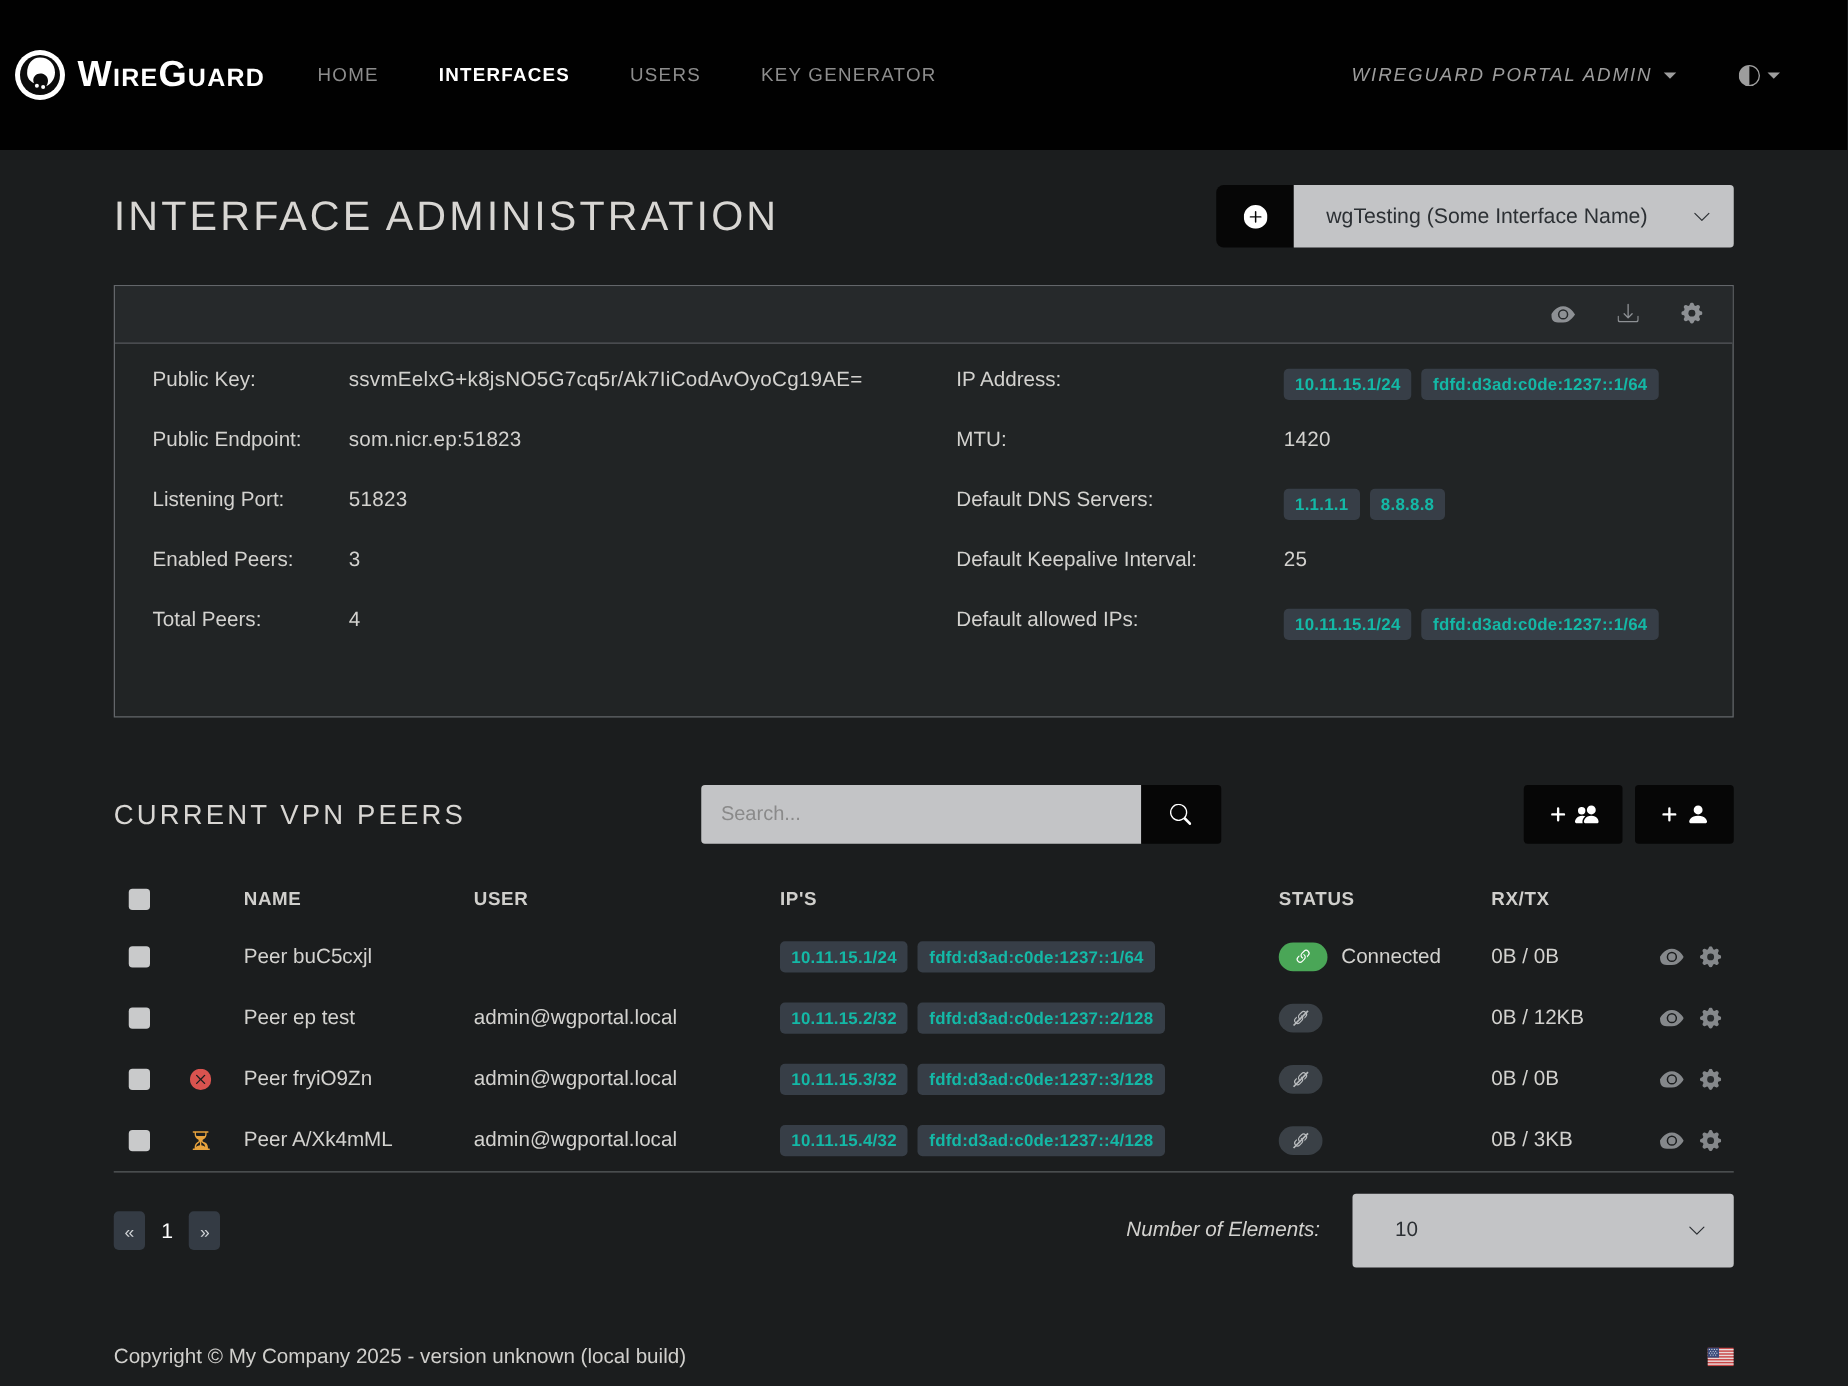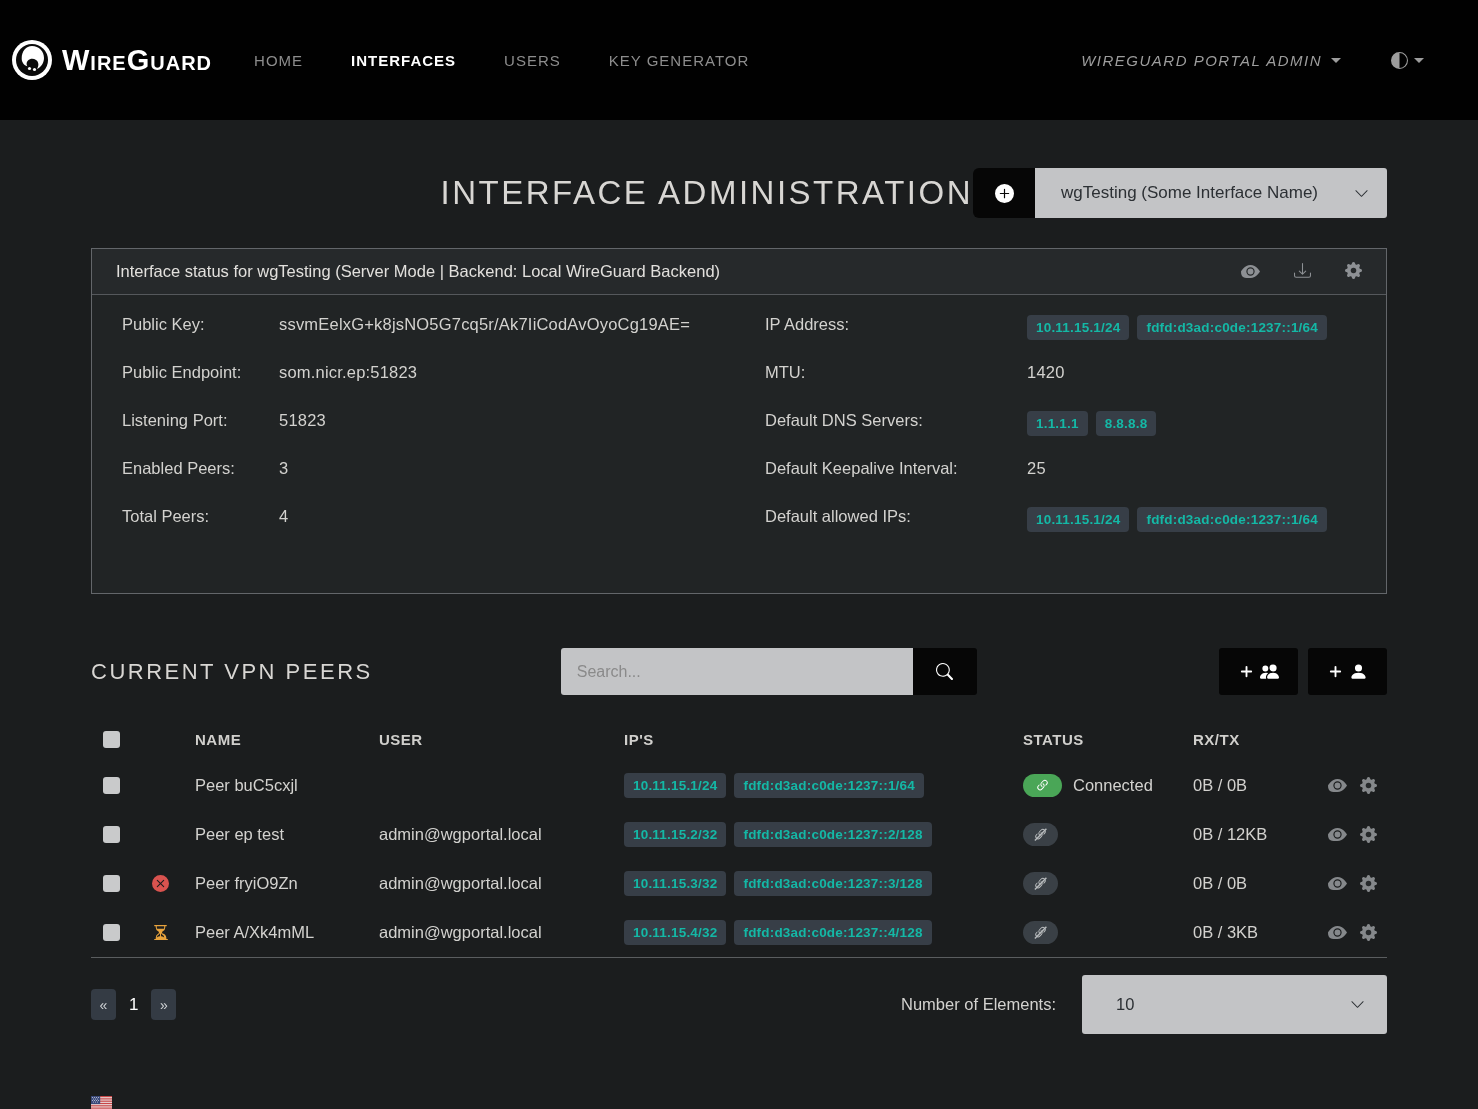--- a/index.html
+++ b/index.html
@@ -20,21 +20,21 @@
   .nav-link { font-size:15px; letter-spacing:1px; color:#8d8d8d; text-decoration:none; cursor:pointer; }
   .nav-link.active { color:#ffffff; font-weight:600; }
   .nav-right { margin-left:auto; display:flex; align-items:center; gap:50px;font-style:italic; }
   .user-menu { display:flex; align-items:center; gap:9px; color:#9d9d9d; font-size:15px; letter-spacing:1.5px; cursor:pointer; }
   .theme-toggle { display:flex; align-items:center; gap:6px; color:#9d9d9d; cursor:pointer; }
   .caret { width:0; height:0; border-left:5px solid transparent; border-right:5px solid transparent; border-top:5px solid currentColor; }
 
   
   .container { width:1296px; margin:0 auto; }
 
-  .page-header { display:flex; justify-content:flex-end; align-items:center; margin-top:48px; }
+  .page-header { display:flex; justify-content:space-between; align-items:center; margin-top:28px; }
   h1.page-title { font-size:33px; font-weight:500; letter-spacing:2.5px; color:#d8d6d3; }
   .iface-picker { display:flex; }
   .btn-add-iface { width:62px; height:50px; background:#060606; border:none; border-radius:6px 0 0 6px;
     display:flex; align-items:center; justify-content:center; color:#fff; cursor:pointer; }
   .iface-select { width:352px; height:50px; background:#c3c4c6; color:#2c3034; border-radius:0 3px 3px 0;
     display:flex; align-items:center; justify-content:space-between; padding:0 18px 0 26px; font-size:17px; cursor:pointer; }
 
   
   .card { margin-top:30px; border:1px solid #63666a; background:#212425; }
   .card-header { padding:13px 24px; background:#26292b; border-bottom:1px solid #55585c;
@@ -83,21 +83,21 @@
   .icon.expired { color:#d9534f; }
   .icon.pending { color:#e8a33d; }
 
   
   .bottom-row { display:flex; align-items:center; margin-top:17px; }
   .pagination { display:flex; align-items:center; gap:13px; }
   .page-btn { width:25px; height:31px; background:#343b44; color:#d0d3d6; border:none; border-radius:4px;
     font-size:14px; display:flex; align-items:center; justify-content:center; cursor:pointer; }
   .page-current { color:#ffffff; font-size:17px; }
   .page-size { margin-left:auto; display:flex; align-items:center; }
-  .page-size .ps-label { font-size:16.5px; color:#d3d2cf; margin-right:26px; }
+  .page-size .ps-label { font-size:16.5px; color:#d3d2cf; margin-right:26px;font-style:italic; }
   .ps-select { width:305px; height:59px; background:#c3c4c6; color:#2c3034; border-radius:3px;
     display:flex; align-items:center; justify-content:space-between; padding:0 22px 0 34px; font-size:16.5px; cursor:pointer; }
 
   
   .footer { margin-top:62px; padding-bottom:16px; }
   .footer .container { display:flex; align-items:center; justify-content:space-between; }
   .copyright { font-size:16.5px; color:#d0cfcc; }
   .flag { cursor:pointer; }
 </style>
 </head>
@@ -156,21 +156,20 @@
             <svg width="15" height="15" viewBox="0 0 16 16" fill="currentColor">
               <path d="M1.646 4.646a.5.5 0 0 1 .708 0L8 10.293l5.646-5.647a.5.5 0 0 1 .708.708l-6 6a.5.5 0 0 1-.708 0l-6-6a.5.5 0 0 1 0-.708z"></path>
             </svg>
           </span>
       </div>
     </div>
   </div>
 
   <div class="card">
     <div class="card-header">
-      <span>Interface status for wgTesting (Server Mode | Backend: Local WireGuard Backend)</span>
       <span class="hdr-icons">
         <span class="icon">
             <svg width="19" height="19" viewBox="0 0 16 16" fill="currentColor">
               <path d="M10.5 8a2.5 2.5 0 1 1-5 0 2.5 2.5 0 0 1 5 0z"></path>
               <path d="M0 8s3-5.5 8-5.5S16 8 16 8s-3 5.5-8 5.5S0 13.5 0 8zm8 3.5a3.5 3.5 0 1 0 0-7 3.5 3.5 0 0 0 0 7z"></path>
             </svg>
           </span>
         <span class="icon">
             <svg width="17" height="17" viewBox="0 0 16 16" fill="currentColor">
               <path d="M.5 9.9a.5.5 0 0 1 .5.5v2.5a1 1 0 0 0 1 1h12a1 1 0 0 0 1-1v-2.5a.5.5 0 0 1 1 0v2.5a2 2 0 0 1-2 2H2a2 2 0 0 1-2-2v-2.5a.5.5 0 0 1 .5-.5z"></path>
@@ -469,20 +468,21 @@
               <path d="M1.646 4.646a.5.5 0 0 1 .708 0L8 10.293l5.646-5.647a.5.5 0 0 1 .708.708l-6 6a.5.5 0 0 1-.708 0l-6-6a.5.5 0 0 1 0-.708z"></path>
             </svg>
           </span>
       </div>
     </div>
   </div>
 </div>
 
 <div class="footer">
   <div class="container">
+    <span class="copyright">Copyright © My Company 2025 - version unknown (local build)</span>
     <span class="flag">
       <svg width="21" height="15" viewBox="0 0 21 15">
         <rect width="21" height="15" fill="#c94747"></rect>
         <g fill="#e9d8d8">
           <rect y="1.15" width="21" height="1.15"></rect>
             <rect y="3.46" width="21" height="1.15"></rect>
           <rect y="5.77" width="21" height="1.15"></rect>
             <rect y="8.08" width="21" height="1.15"></rect>
           <rect y="10.38" width="21" height="1.15"></rect>
             <rect y="12.69" width="21" height="1.15"></rect>

